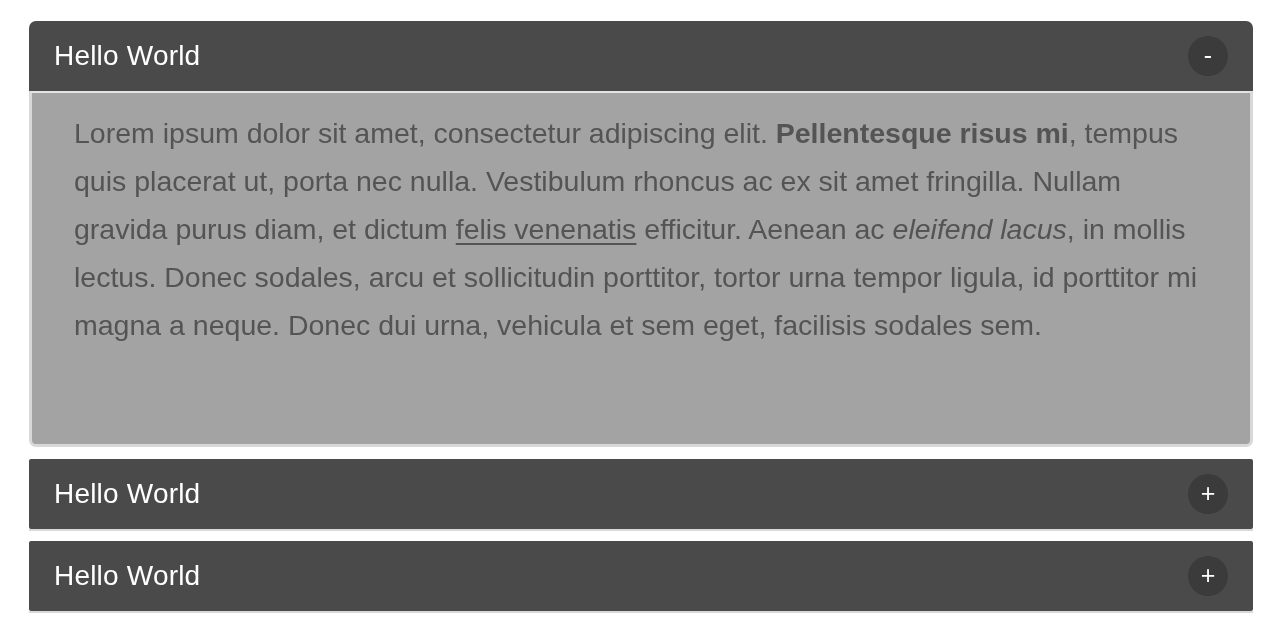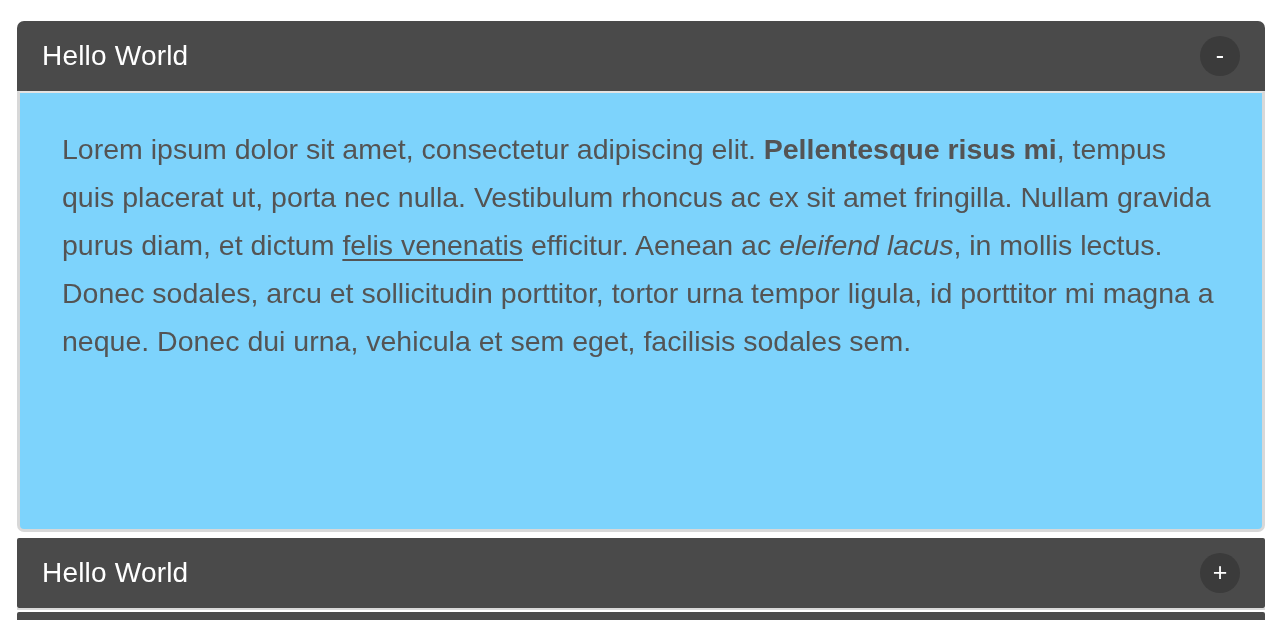--- a/index.html
+++ b/index.html
@@ -10,21 +10,21 @@
     width: 1282px;
     height: 620px;
     font-family: "Liberation Sans", "DejaVu Sans", sans-serif;
     overflow: hidden;
   }
   .accordion {
     position: relative;
     margin: 21px 17px 0 17px;
     width: 1248px;
   }
-  .acc-section { margin: 0; }
+  .acc-section { margin: 12px; }
   .acc-header {
     background: #4a4a4a;
     height: 70px;
     display: flex;
     align-items: center;
     justify-content: space-between;
     padding: 0 25px;
     cursor: pointer;
   }
   .acc-section.first .acc-header {
@@ -59,26 +59,26 @@
     line-height: 1;
     padding: 0;
     cursor: pointer;
     font-family: "Liberation Sans", sans-serif;
   }
   .toggle-glyph {
     display: block;
     transform: translateY(-1px);
   }
   .acc-body {
-    background: #7dd3fc;
+    background: #a3a3a3;
     border: 3px solid #d8d8d8;
     border-top: 2px solid #e3e3e3;
     border-radius: 0 0 7px 7px;
-    padding: 32px 40px 28px 42px;
-    height: 441px;
+    padding: 16px 40px 28px 42px;
+    height: 356px;
     overflow: hidden;
   }
   .acc-text {
     margin: 0;
     color: #545454;
     font-size: 28.5px;
     line-height: 48px;
   }
   .seg-bold { font-weight: bold; }
   .seg-italic { font-style: italic; }

